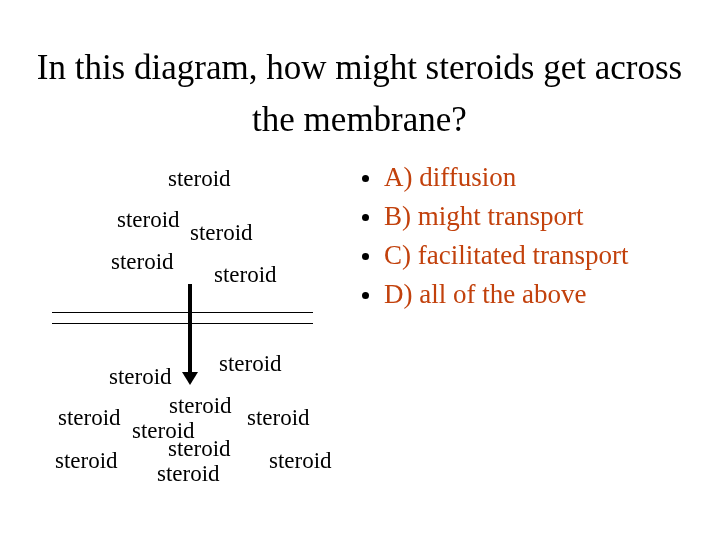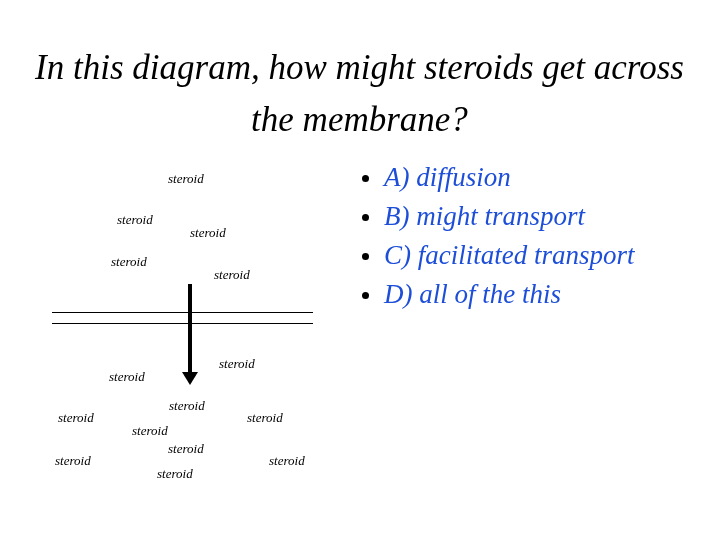--- a/index.html
+++ b/index.html
@@ -8,21 +8,20 @@
     background: #ffffff;
   }
   #slide {
     position: relative;
     width: 719px;
     height: 539px;
     background: #ffffff;
     overflow: hidden;
     font-family: "Liberation Serif", "DejaVu Serif", serif;
     color: #000000;
-    font-style: italic;
   }
 
   
   #title {
     position: absolute;
     left: 14px;
     top: 42px;
     width: 691px;
     text-align: center;
     font-size: 35px;
@@ -34,21 +33,21 @@
   
   #diagram {
     position: absolute;
     left: 0;
     top: 150px;
     width: 360px;
     height: 350px;
   }
   .steroid {
     position: absolute;
-    font-size: 13px;
+    font-size: 23px;
     line-height: 18px;
     white-space: nowrap;
     color: #000000;
   }
 
   
   .membrane-line {
     position: absolute;
     left: 52px;
     width: 261px;
@@ -83,21 +82,21 @@
     position: absolute;
     left: 356px;
     top: 158px;
     width: 352px;
   }
   .answer-item {
     position: relative;
     padding-left: 28px;
     font-size: 27px;
     line-height: 39px;
-    color: #1d4ed8;
+    color: #c2410c;
   }
   .answer-bullet {
     position: absolute;
     left: 6px;
     top: 17px;
     width: 7px;
     height: 7px;
     border-radius: 50%;
     background: #000000;
   }
@@ -142,17 +141,17 @@
     <div class="answer-item">
       <span class="answer-bullet"></span>
       <span>B) might transport</span>
     </div>
     <div class="answer-item">
       <span class="answer-bullet"></span>
       <span>C) facilitated transport</span>
     </div>
     <div class="answer-item">
       <span class="answer-bullet"></span>
-      <span>D) all of the this</span>
+      <span>D) all of the above</span>
     </div>
   </div>
 
 </div>
 
 </body></html>

